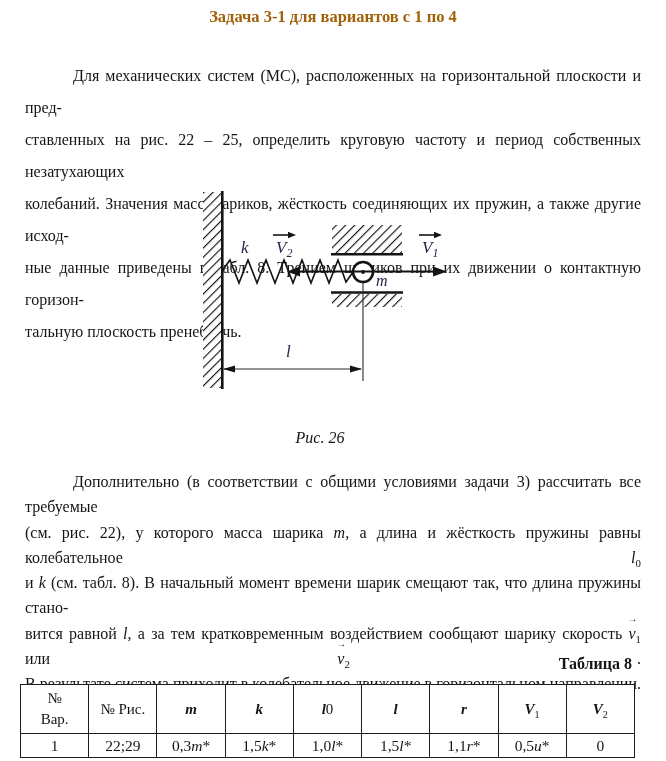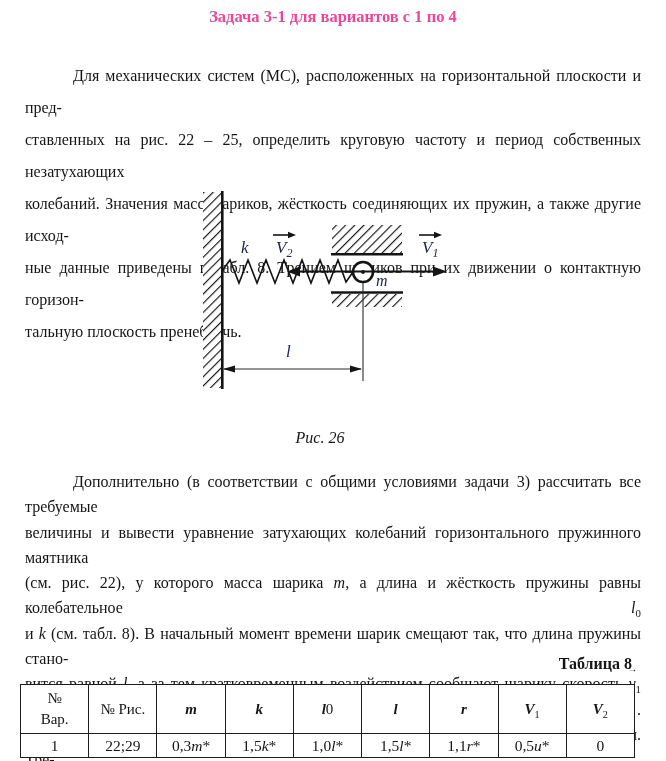--- a/index.html
+++ b/index.html
@@ -3,21 +3,21 @@
 <meta charset="utf-8">
 <style>
   html,body{margin:0;padding:0;background:#ffffff;}
   .page{
     position:relative; width:666px; height:761px; background:#ffffff;
     font-family:"Liberation Serif","DejaVu Serif",serif; color:#141414;
     overflow:hidden;
   }
   .title{
     position:absolute; top:7px; left:0; width:666px;
-    text-align:center; font-weight:bold; font-size:16.5px; color:#ec4899;
+    text-align:center; font-weight:bold; font-size:16.5px; color:#a16207;
   }
   .para{
     position:absolute; left:25px; width:616px; font-size:16px; color:#151515;
   }
   .para1{ top:60px;  line-height:32px; }
   .para2{ top:469px; line-height:25.3px; }
   .line{ text-align:justify; text-align-last:justify; white-space:normal; }
   .line.last{ text-align-last:left; }
   .para .line:first-child{ text-indent:48px; }
   .seg-i{ font-style:italic; }
@@ -124,21 +124,20 @@
 
     <text x="376" y="286" font-size="16" font-style="italic" fill="#20284a">m</text>
 
     <text x="286" y="357" font-size="17" font-style="italic" fill="#20284a">l</text>
   </svg>
 
   <div class="caption">Рис. 26</div>
 
   <div class="para para2">
       <div class="line"><span>Дополнительно (в соответствии с общими условиями задачи 3) рассчитать все требуемые</span></div>
-      <div class="line"><span>величины и вывести уравнение затухающих колебаний горизонтального пружинного маятника</span></div>
       <div class="line"><span>(см. рис. 22), у которого масса шарика </span><span class="seg-i">m</span><span>, а длина и жёсткость пружины равны колебательное </span><span class="seg-i">l</span><span class="seg-sub">0</span></div>
       <div class="line"><span>и </span><span class="seg-i">k</span><span> (см. табл. 8). В начальный момент времени шарик смещают так, что длина пружины стано-</span></div>
       <div class="line"><span>вится равной </span><span class="seg-i">l</span><span>, а за тем кратковременным воздействием сообщают шарику скорость </span><span class="seg-vec">v<span class="vec-arrow">→</span></span><span class="seg-sub">1</span><span> или </span><span class="seg-vec">v<span class="vec-arrow">→</span></span><span class="seg-sub">2</span><span> .</span></div>
       <div class="line"><span>В результате система приходит в колебательное движение в горизонтальном направлении. Тре-</span></div>
     </div>
 
   <div class="table-label">Таблица 8</div>
 
   <table class="data">
     <thead>

